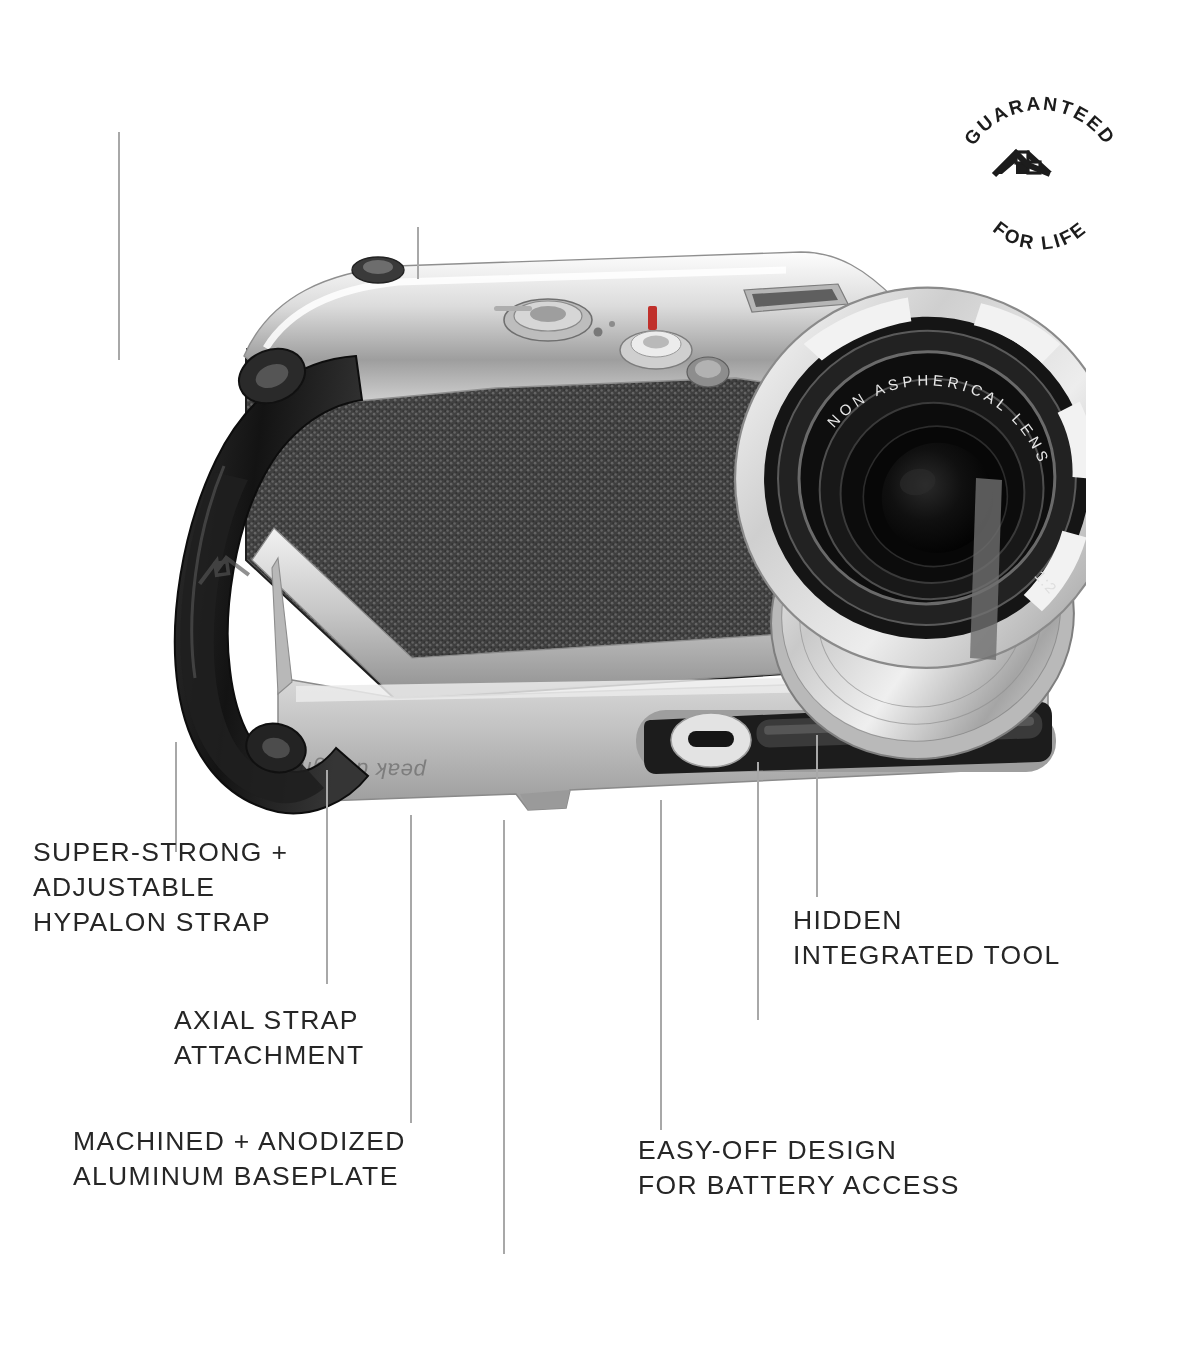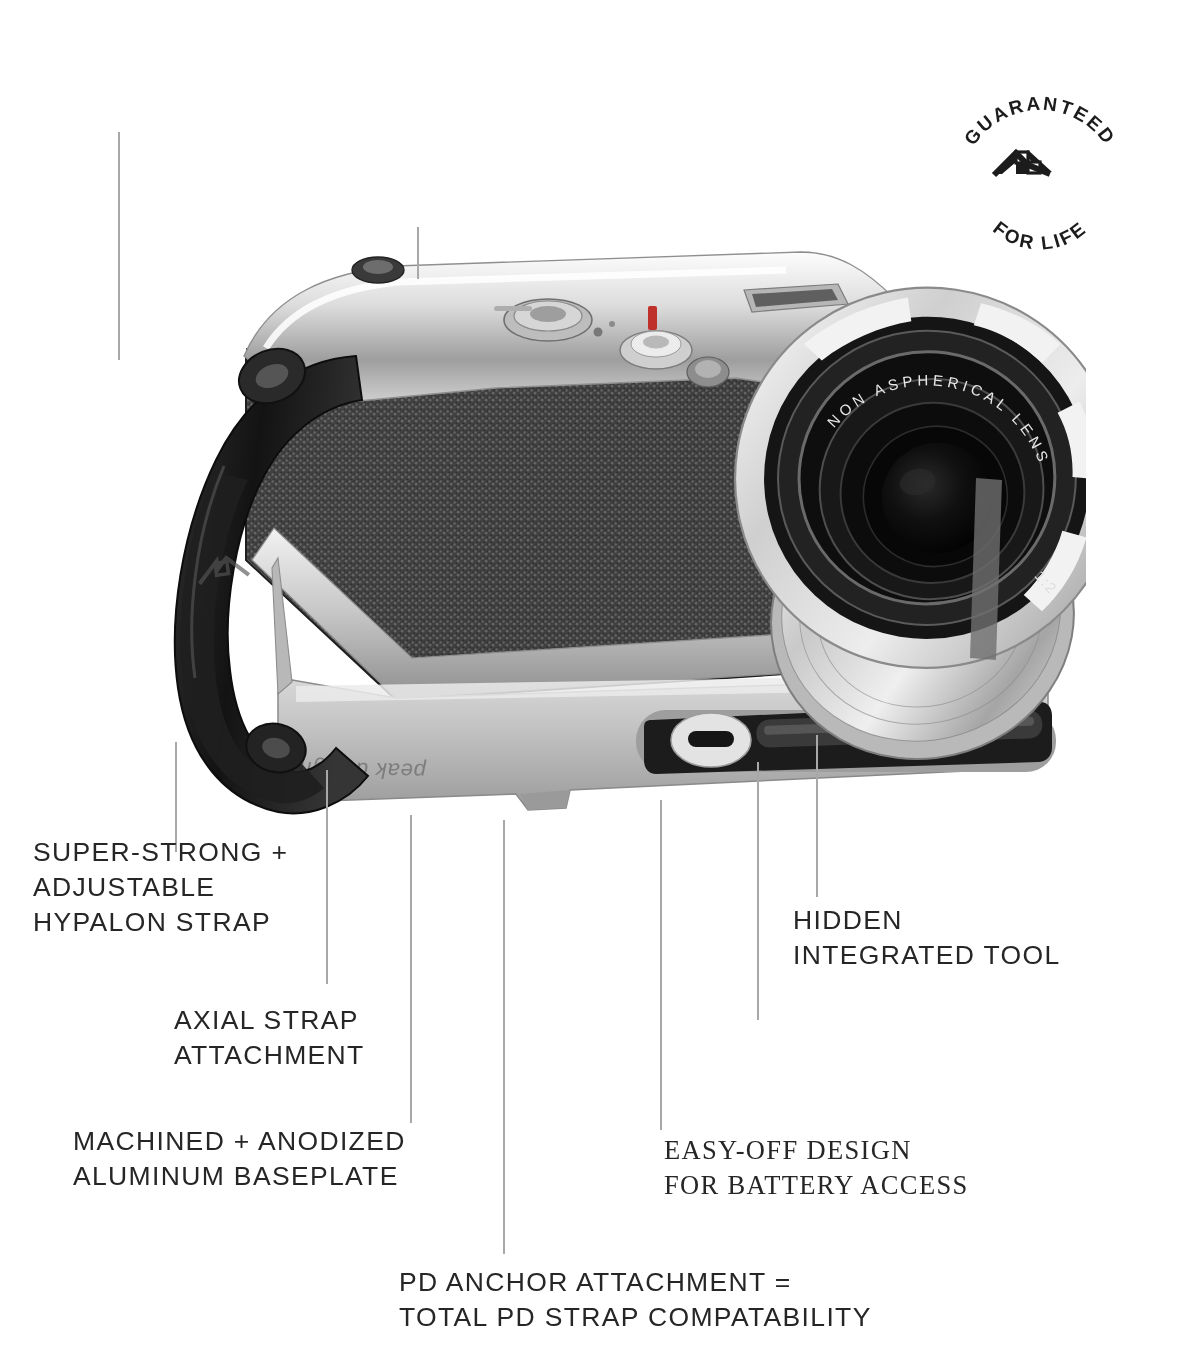--- a/index.html
+++ b/index.html
@@ -274,24 +274,22 @@
   <div class="anno" style="left:33px;top:835px;">SUPER-STRONG +
 ADJUSTABLE
 HYPALON STRAP</div>
 
   <div class="anno" style="left:142px;top:1003px;margin-left:32px;">AXIAL STRAP
 ATTACHMENT</div>
 
   <div class="anno" style="left:73px;top:1124px;">MACHINED + ANODIZED
 ALUMINUM BASEPLATE</div>
 
-  <div class="anno" style="left:399px;top:1265px;">PD ANCHOR ATTACHMENT =
-TOTAL PD STRAP COMPATABILITY</div>
-
-  <div class="anno" style="left:664px;top:1133px;font-family:Liberation Serif, serif;">EASY-OFF DESIGN
+
+  <div class="anno" style="left:638px;top:1133px;">EASY-OFF DESIGN
 FOR BATTERY ACCESS</div>
 
 
   <div class="anno" style="left:793px;top:903px;">HIDDEN
 INTEGRATED TOOL</div>
 
   <div id="badge">
     <svg viewBox="0 0 180 160" width="180" height="160" xmlns="http://www.w3.org/2000/svg">
       <defs>
         <path id="arcTop" d="M 12,96 A 78 78 0 0 1 168,96"></path>

